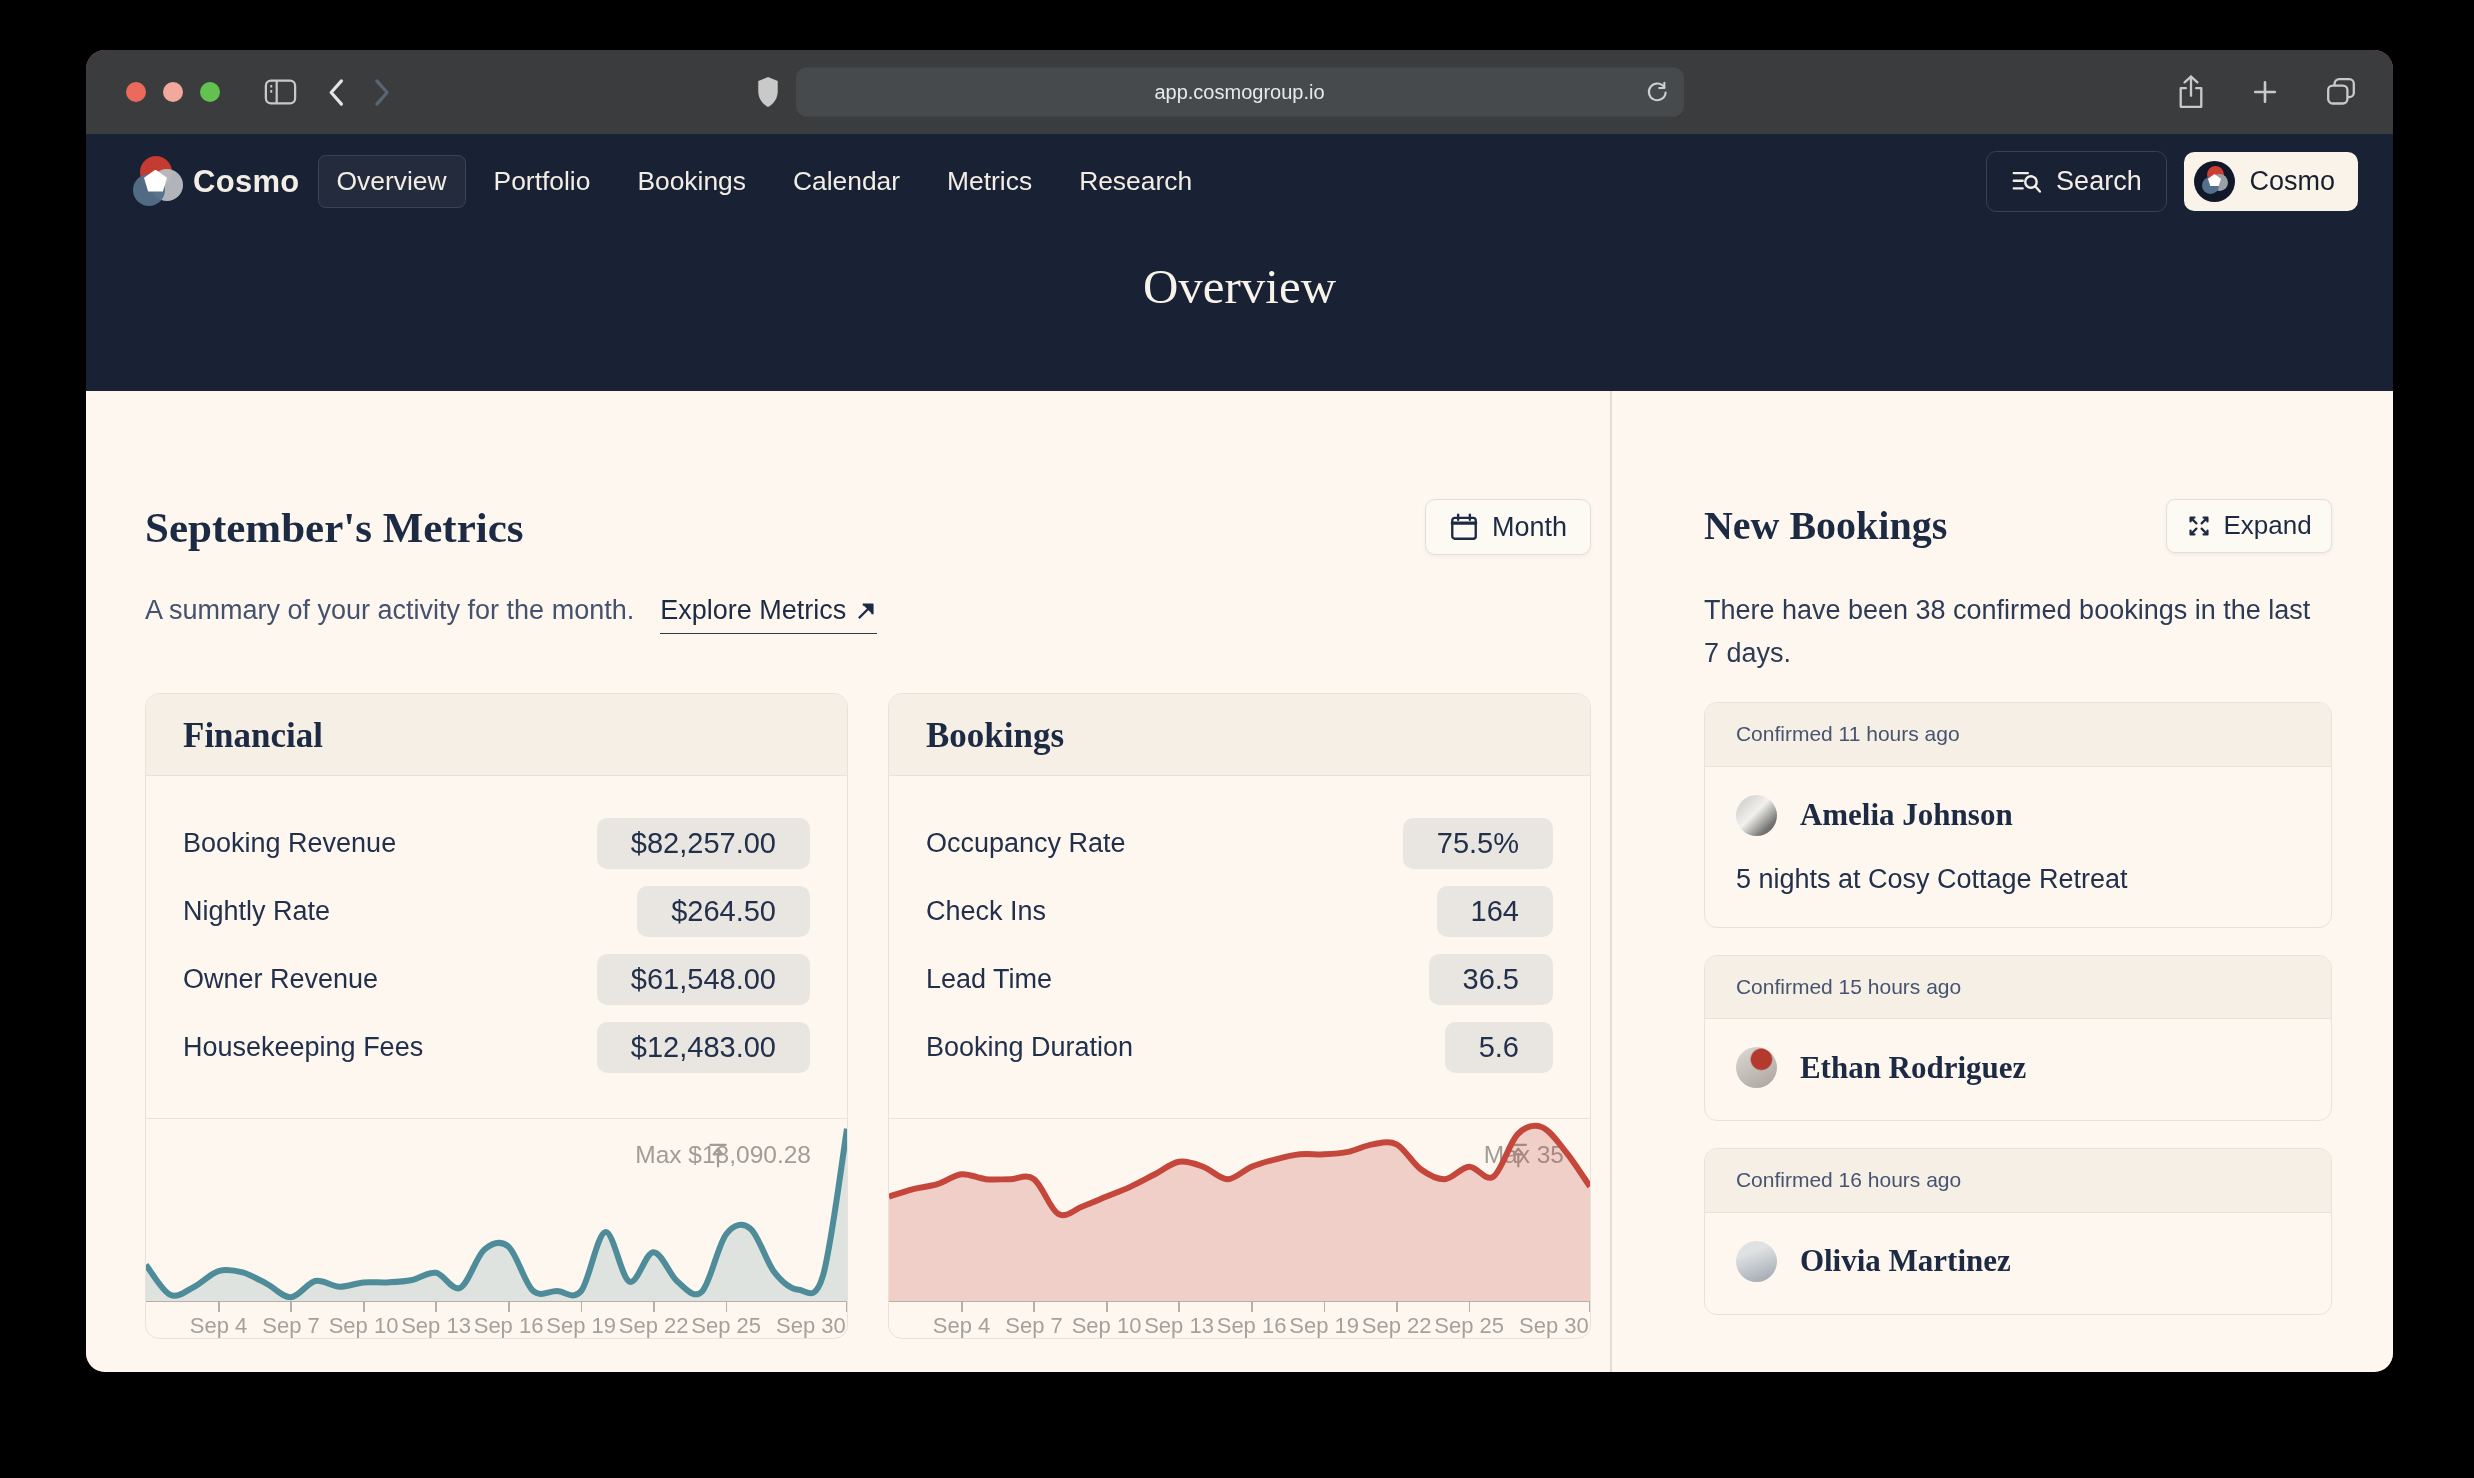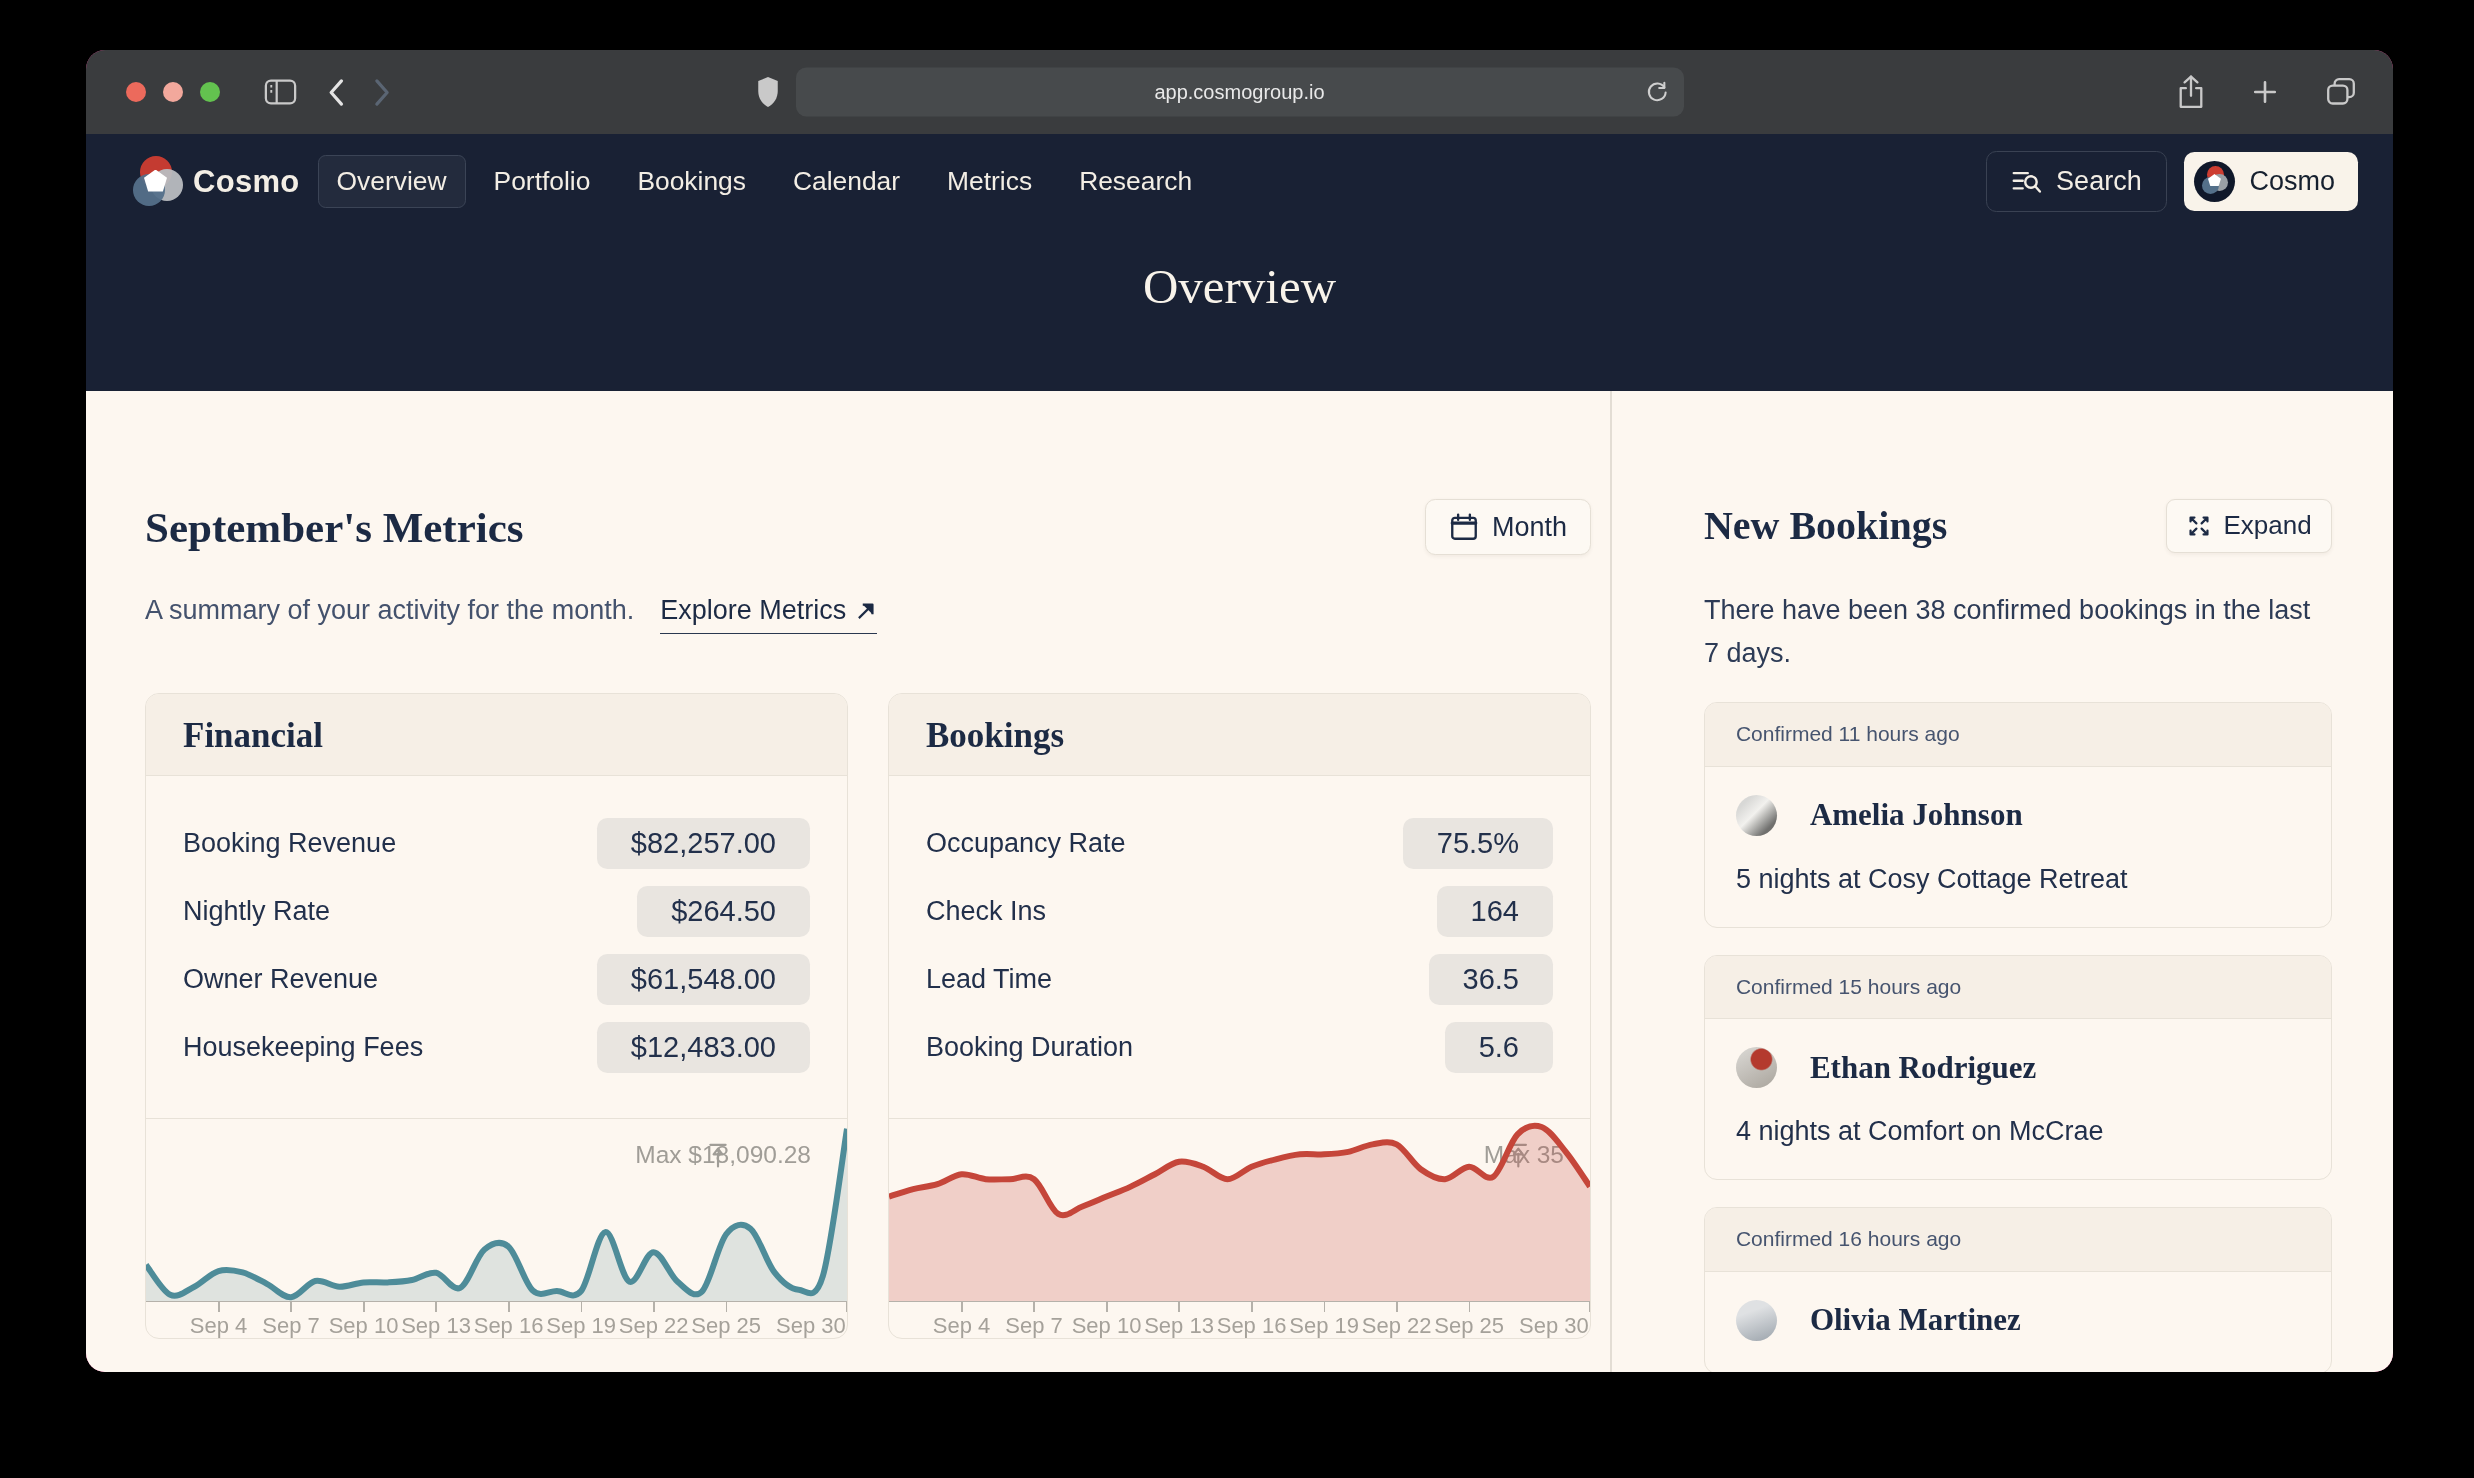--- a/index.html
+++ b/index.html
@@ -96,21 +96,21 @@
   .btn-expand { display:flex; align-items:center; gap:11.6px; font-size:26px; color:#1c2a44;
                 background:#fdf9f3; border:1.3px solid #e5dfd5; border-radius:9px; padding:10.3px 19.3px;
                 box-shadow:0 1.9px 3.9px rgba(60,50,30,.06); }
   .side-summary { margin-top:36px; font-size:27px; line-height:1.6; color:#2d3b56; }
   .bk-card { border:1.3px solid #e8e2d8; border-radius:13px; background:#fdf7f0; overflow:hidden;
              margin-top:27px; }
   .bk-card:first-of-type { margin-top:55px; }
   .bk-head { padding:19.3px 31px; border-bottom:1.3px solid #e8e2d8; background:#f6efe6;
              font-size:21px; color:#46546f; }
   .bk-body { padding:28px 31px 32px; }
-  .bk-guest { display:flex; align-items:center; gap:33px; }
+  .bk-guest { display:flex; align-items:center; gap:23px; }
   .avatar { width:41px; height:41px; border-radius:50%; flex:none; }
   .avatar-1 { background:linear-gradient(135deg,#d8d8d6 20%,#f2f1ee 45%,#70706e 80%); }
   .avatar-2 { background:radial-gradient(circle at 62% 30%, #b43a2e 0 26%, transparent 30%),
               linear-gradient(150deg,#dcdad6,#a9a49c); }
   .avatar-3 { background:linear-gradient(160deg,#dfe1e3 30%,#9ba3ab); }
   .bk-name { font-family:"Liberation Serif", serif; font-weight:600; font-size:31px; color:#1c2a44; }
   .bk-detail { margin-top:28px; font-size:27px; color:#22304b; }
 
   svg.ic { display:block; }
 </style>
@@ -408,21 +408,20 @@
           </div>
         </div>
 
         <div class="bk-card">
           <div class="bk-head">Confirmed 15 hours ago</div>
           <div class="bk-body">
             <div class="bk-guest">
               <span class="avatar avatar-2"></span>
               <span class="bk-name">Ethan Rodriguez</span>
             </div>
-            <div class="bk-detail">4 nights at Comfort on McCrae</div>
           </div>
         </div>
 
         <div class="bk-card">
           <div class="bk-head">Confirmed 16 hours ago</div>
           <div class="bk-body">
             <div class="bk-guest">
               <span class="avatar avatar-3"></span>
               <span class="bk-name">Olivia Martinez</span>
             </div>

